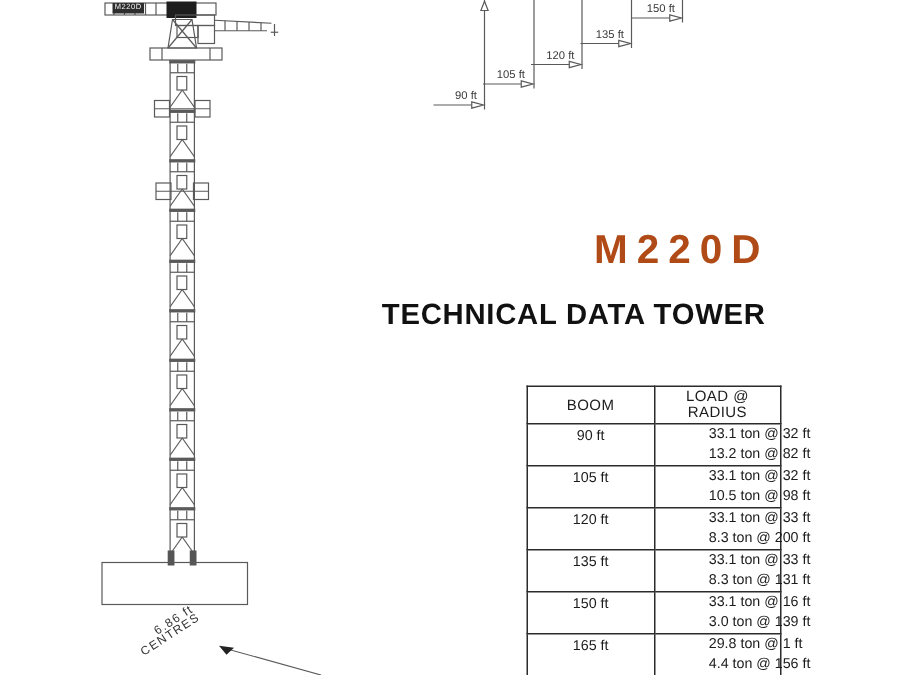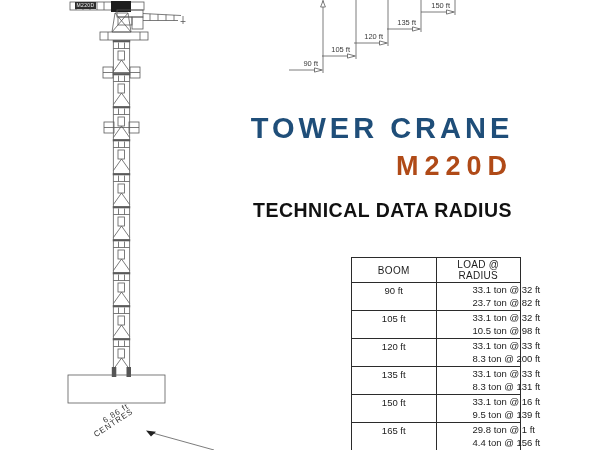--- a/index.html
+++ b/index.html
@@ -156,37 +156,36 @@
 
   <span class="dim" style="right:282px;top:59px;">90 ft</span>
   <span class="dim" style="right:250px;top:45px;">105 ft</span>
   <span class="dim" style="right:217px;top:32px;">120 ft</span>
   <span class="dim" style="right:184px;top:18px;">135 ft</span>
   <span class="dim" style="right:150px;top:1px;">150 ft</span>
 
   <span class="cent" style="left:106px;top:416px;">6.86 ft</span>
   <span class="cent" style="left:97px;top:430px;">CENTRES</span>
 
-  <div class="title1">TOWER CRANE</div>
   <div class="title2">M220D</div>
-  <div class="subtitle">TECHNICAL DATA RADIUS</div>
+  <div class="subtitle">TECHNICAL DATA TOWER</div>
 
   <table class="load-table">
     <thead>
       <tr>
         <th>BOOM</th>
         <th>LOAD @ RADIUS</th>
       </tr>
     </thead>
     <tbody>
       <tr>
         <td class="boom">90 ft</td>
         <td>
           <div class="load-line">33.1 ton @ 32 ft</div>
-          <div class="load-line">23.7 ton @ 82 ft</div>
+          <div class="load-line">13.2 ton @ 82 ft</div>
         </td>
       </tr>
       <tr>
         <td class="boom">105 ft</td>
         <td>
           <div class="load-line">33.1 ton @ 32 ft</div>
           <div class="load-line">10.5 ton @ 98 ft</div>
         </td>
       </tr>
       <tr>
@@ -200,21 +199,21 @@
         <td class="boom">135 ft</td>
         <td>
           <div class="load-line">33.1 ton @ 33 ft</div>
           <div class="load-line">8.3 ton @ 131 ft</div>
         </td>
       </tr>
       <tr>
         <td class="boom">150 ft</td>
         <td>
           <div class="load-line">33.1 ton @ 16 ft</div>
-          <div class="load-line">9.5 ton @ 139 ft</div>
+          <div class="load-line">3.0 ton @ 139 ft</div>
         </td>
       </tr>
       <tr>
         <td class="boom">165 ft</td>
         <td>
           <div class="load-line">29.8 ton @ 1 ft</div>
           <div class="load-line">4.4 ton @ 156 ft</div>
         </td>
       </tr>
 

